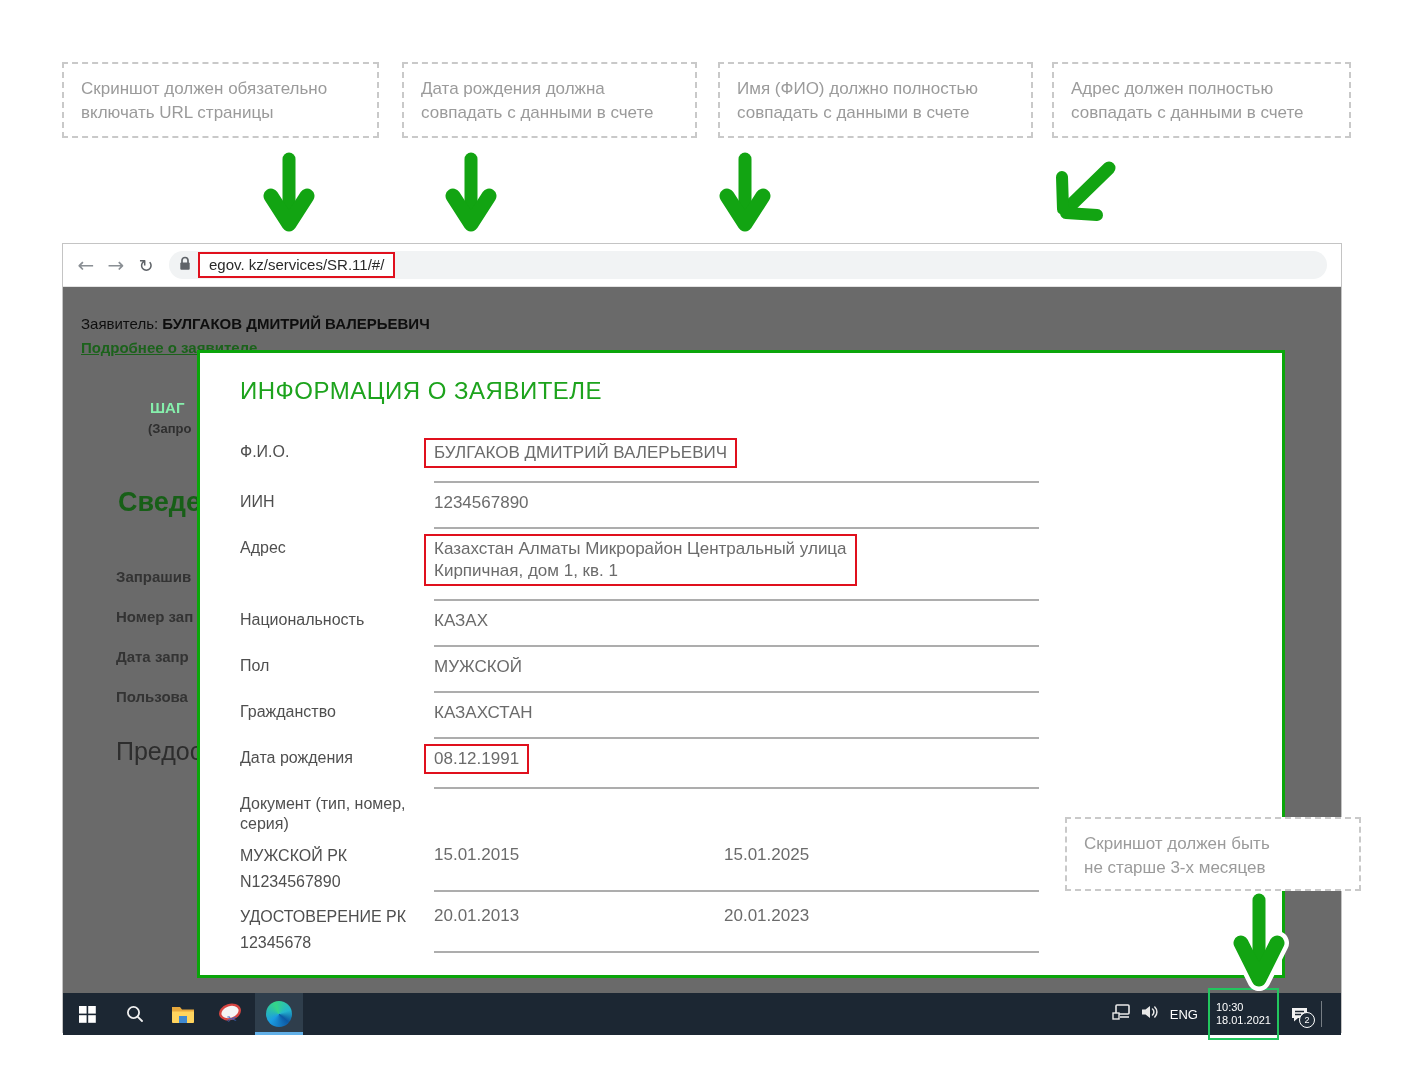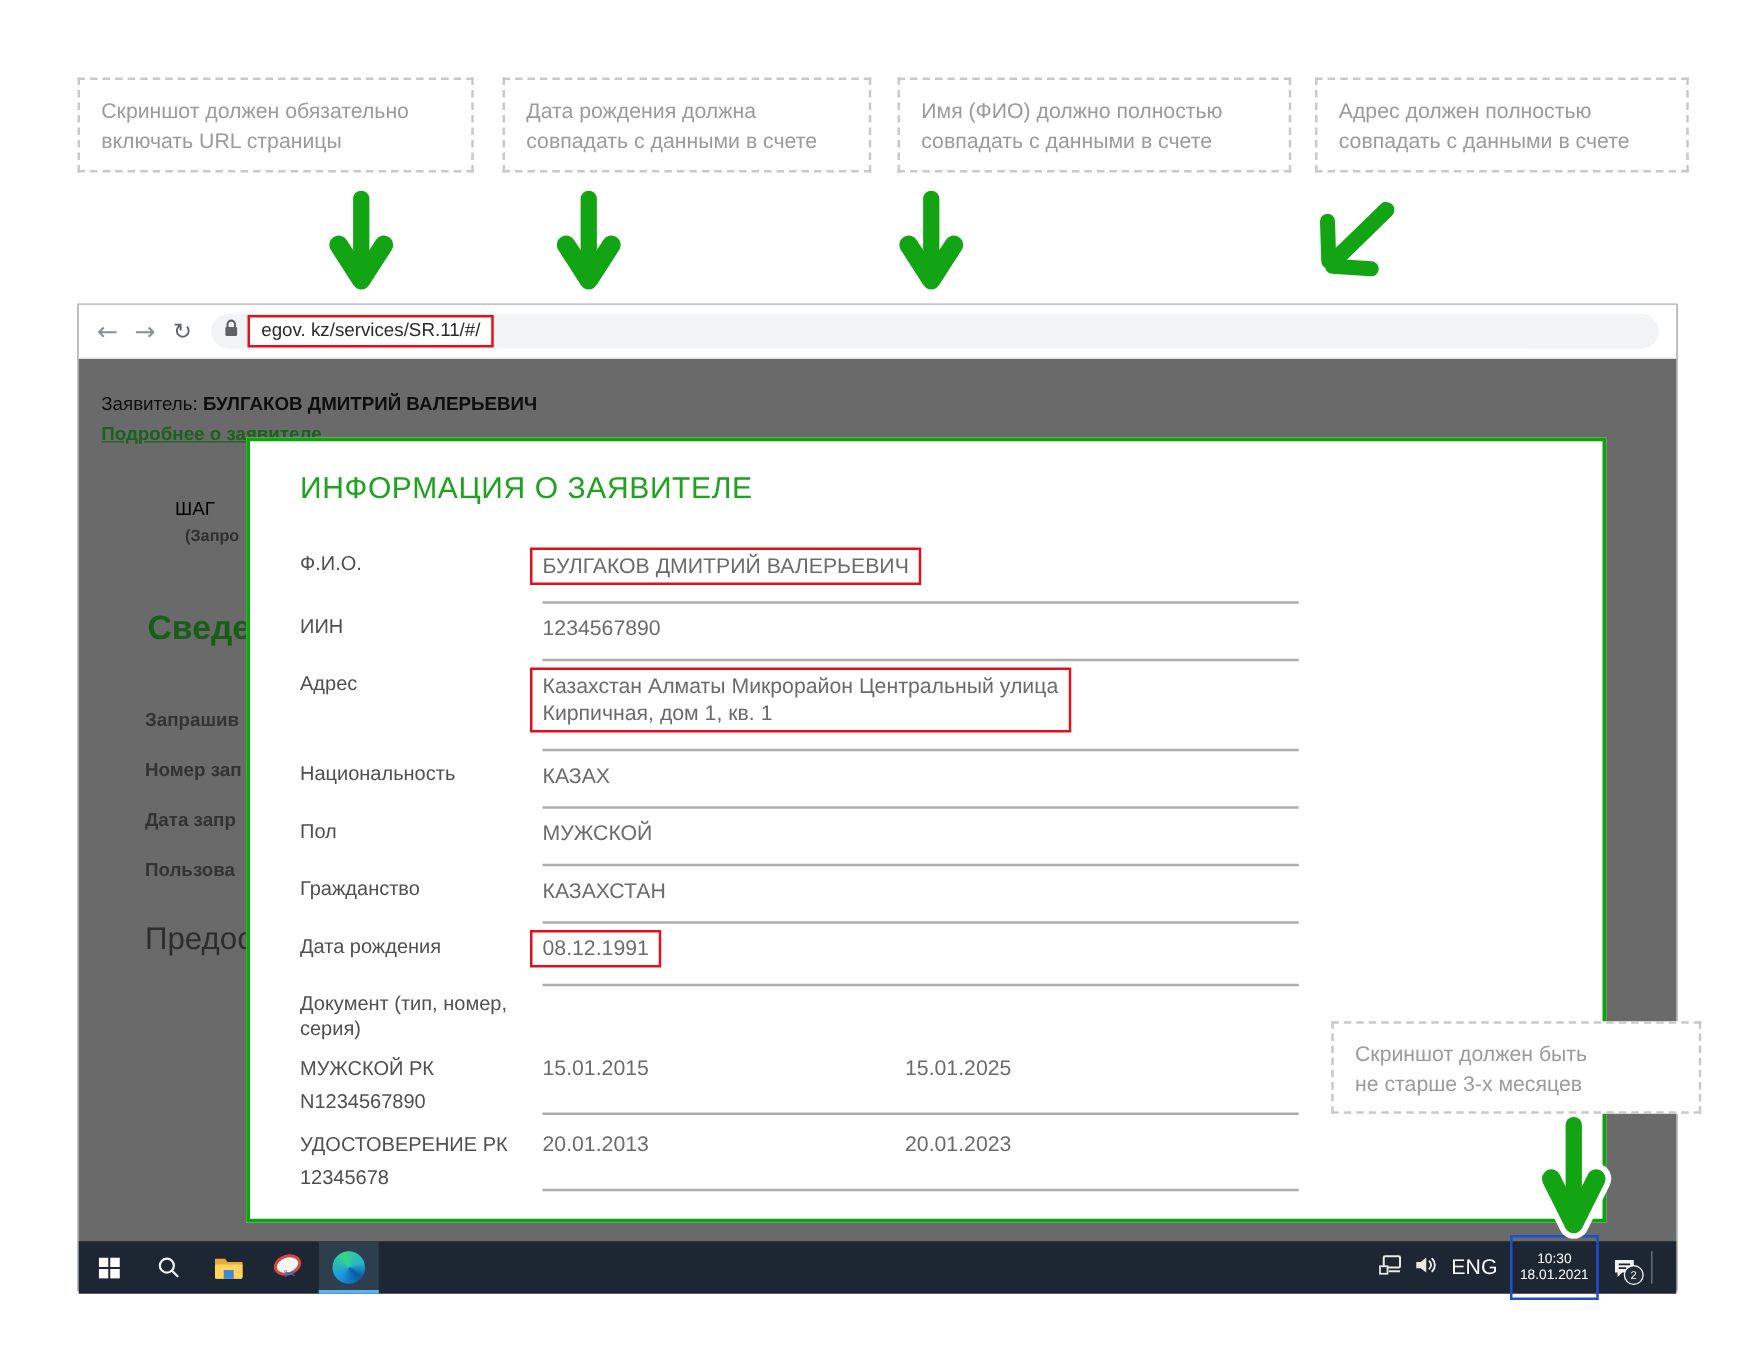--- a/index.html
+++ b/index.html
@@ -35,21 +35,21 @@
   .url-pill{flex:1;height:28px;margin-right:14px;background:#f1f3f4;border-radius:14px;
             display:flex;align-items:center;padding:0 10px;min-width:0;}
   .url-hl{border:2px solid #e0101d;background:#fff;padding:2px 9px 3px;margin-left:7px;
           font-size:15px;color:#2a2a2a;white-space:nowrap;}
 
   
   .content{position:relative;height:706px;overflow:hidden;}
   .content .txt{position:absolute;white-space:nowrap;}
   .applicant{left:18px;top:28px;font-size:15px;color:#0e0e0e;}
   .details-link{left:18px;top:52px;font-size:15px;font-weight:bold;color:#1b621b;text-decoration:underline;}
-  .fr-step{left:77px;top:112px;font-size:15px;font-weight:normal;color:#000000;}
+  .fr-step{left:87px;top:112px;font-size:15px;font-weight:bold;color:#86efac;}
   .fr-req{left:85px;top:134px;font-size:13px;font-weight:bold;color:#2f2f2f;}
   .fr-sec{left:55px;top:200px;font-size:27px;font-weight:bold;color:#175f17;}
   .fr-r1{left:53px;top:281px;font-size:15px;font-weight:bold;color:#333;}
   .fr-r2{left:53px;top:321px;font-size:15px;font-weight:bold;color:#333;}
   .fr-r3{left:53px;top:361px;font-size:15px;font-weight:bold;color:#333;}
   .fr-r4{left:53px;top:401px;font-size:15px;font-weight:bold;color:#333;}
   .fr-foot{left:53px;top:450px;font-size:25px;color:#2d2d2d;}
 
   
   .modal{position:absolute;left:134px;top:63px;width:1088px;height:628px;box-sizing:border-box;
@@ -70,22 +70,22 @@
   .drow .f-value{padding:10px 0 24px;}
 
   
   .taskbar{position:relative;height:42px;background:#1c2733;display:flex;align-items:center;}
   .tb-btn{width:48px;height:42px;display:flex;align-items:center;justify-content:center;box-sizing:border-box;}
   .tb-edge{background:#2f3e4c;border-bottom:3px solid #62b0e8;padding-top:3px;}
   .edge-ball{width:26px;height:26px;border-radius:50%;
      background:conic-gradient(from 130deg,#0c59a4,#1b9de2 90deg,#35d687 200dedeg,#24b5ce 280deg,#0c59a4);
      background:conic-gradient(from 130deg,#0c59a4,#1b9de2 100deg,#35d687 210deg,#24b5ce 300deg,#0c59a4);}
   .tray{position:absolute;right:6px;top:0;height:100%;display:flex;align-items:center;gap:8px;}
-  .tray-lang{font-size:17px;color:#fff;padding:0 2px;}
-  .clock{border:2px solid #1d4ed8;padding:11px 6px;text-align:center;color:#fff;
+  .tray-lang{font-size:13px;color:#fff;padding:0 2px;}
+  .clock{border:2px solid #22c55e;padding:11px 6px;text-align:left;color:#fff;
          font-size:11px;line-height:13px;}
   .notif{position:relative;width:24px;height:24px;display:flex;align-items:center;justify-content:center;}
   .badge{position:absolute;right:-4px;bottom:-2px;width:14px;height:14px;border-radius:50%;
          background:#222e3a;border:1px solid #fff;color:#fff;font-size:9px;line-height:14px;
          text-align:center;}
   .tb-sep{width:1px;height:26px;background:rgba(255,255,255,.4);margin-left:2px;}
   .tb-desktop{width:5px;height:42px;}
 </style>
 </head>
 <body>

